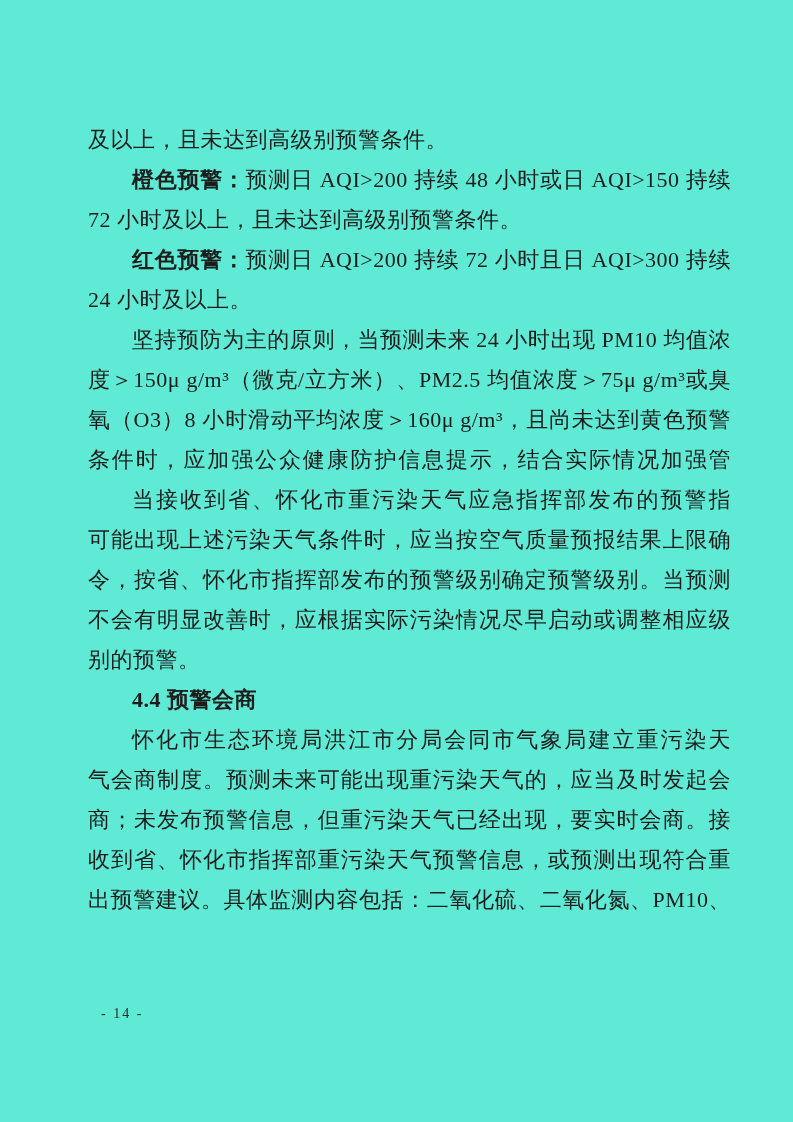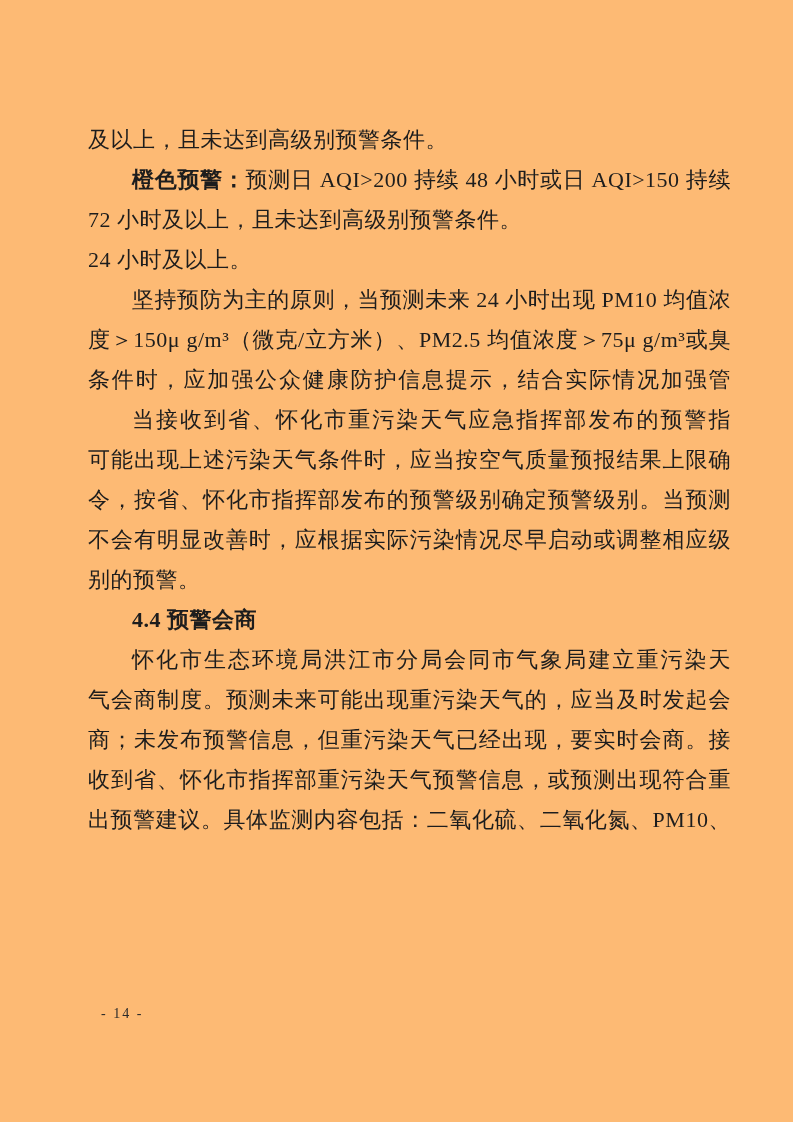--- a/index.html
+++ b/index.html
@@ -12,21 +12,21 @@
     height: 1122px;
     position: relative;
     font-family: "Liberation Serif", serif;
     color: #1d1d1d;
     overflow: hidden;
   }
   .page {
     position: absolute;
     left: 0; top: 0;
     width: 793px; height: 1122px;
-    background: #fdba74;
+    background: #5eead4;
   }
   .content {
     position: absolute;
     left: 88px;
     top: 120px;
     width: 643px;
   }
   .line {
     font-size: 22px;
     height: 40px;
@@ -66,25 +66,27 @@
 
 <div class="page">
   <div class="content">
 
     <div class="line end">及以上，且未达到高级别预警条件。</div>
 
     <div class="line indent full"><span class="lead">橙色预警：</span><span>预测日 AQI&gt;200 持续 48 小时或日 AQI&gt;150 持续</span></div>
 
     <div class="line end">72 小时及以上，且未达到高级别预警条件。</div>
 
+    <div class="line indent full"><span class="lead">红色预警：</span><span>预测日 AQI&gt;200 持续 72 小时且日 AQI&gt;300 持续</span></div>
 
     <div class="line end">24 小时及以上。</div>
 
     <div class="line indent full">坚持预防为主的原则，当预测未来 24 小时出现 PM10 均值浓</div>
     <div class="line full">度＞150μ g/m³（微克/立方米）、PM2.5 均值浓度＞75μ g/m³或臭</div>
+    <div class="line full">氧（O3）8 小时滑动平均浓度＞160μ g/m³，且尚未达到黄色预警</div>
     <div class="line full">条件时，应加强公众健康防护信息提示，结合实际情况加强管控。</div>
 
     <div class="line indent full">当接收到省、怀化市重污染天气应急指挥部发布的预警指</div>
     <div class="line full">可能出现上述污染天气条件时，应当按空气质量预报结果上限确</div>
     <div class="line full">令，按省、怀化市指挥部发布的预警级别确定预警级别。当预测</div>
     <div class="line full">不会有明显改善时，应根据实际污染情况尽早启动或调整相应级</div>
     <div class="line end">别的预警。</div>
 
     <div class="line indent end heading">4.4 预警会商</div>
 

